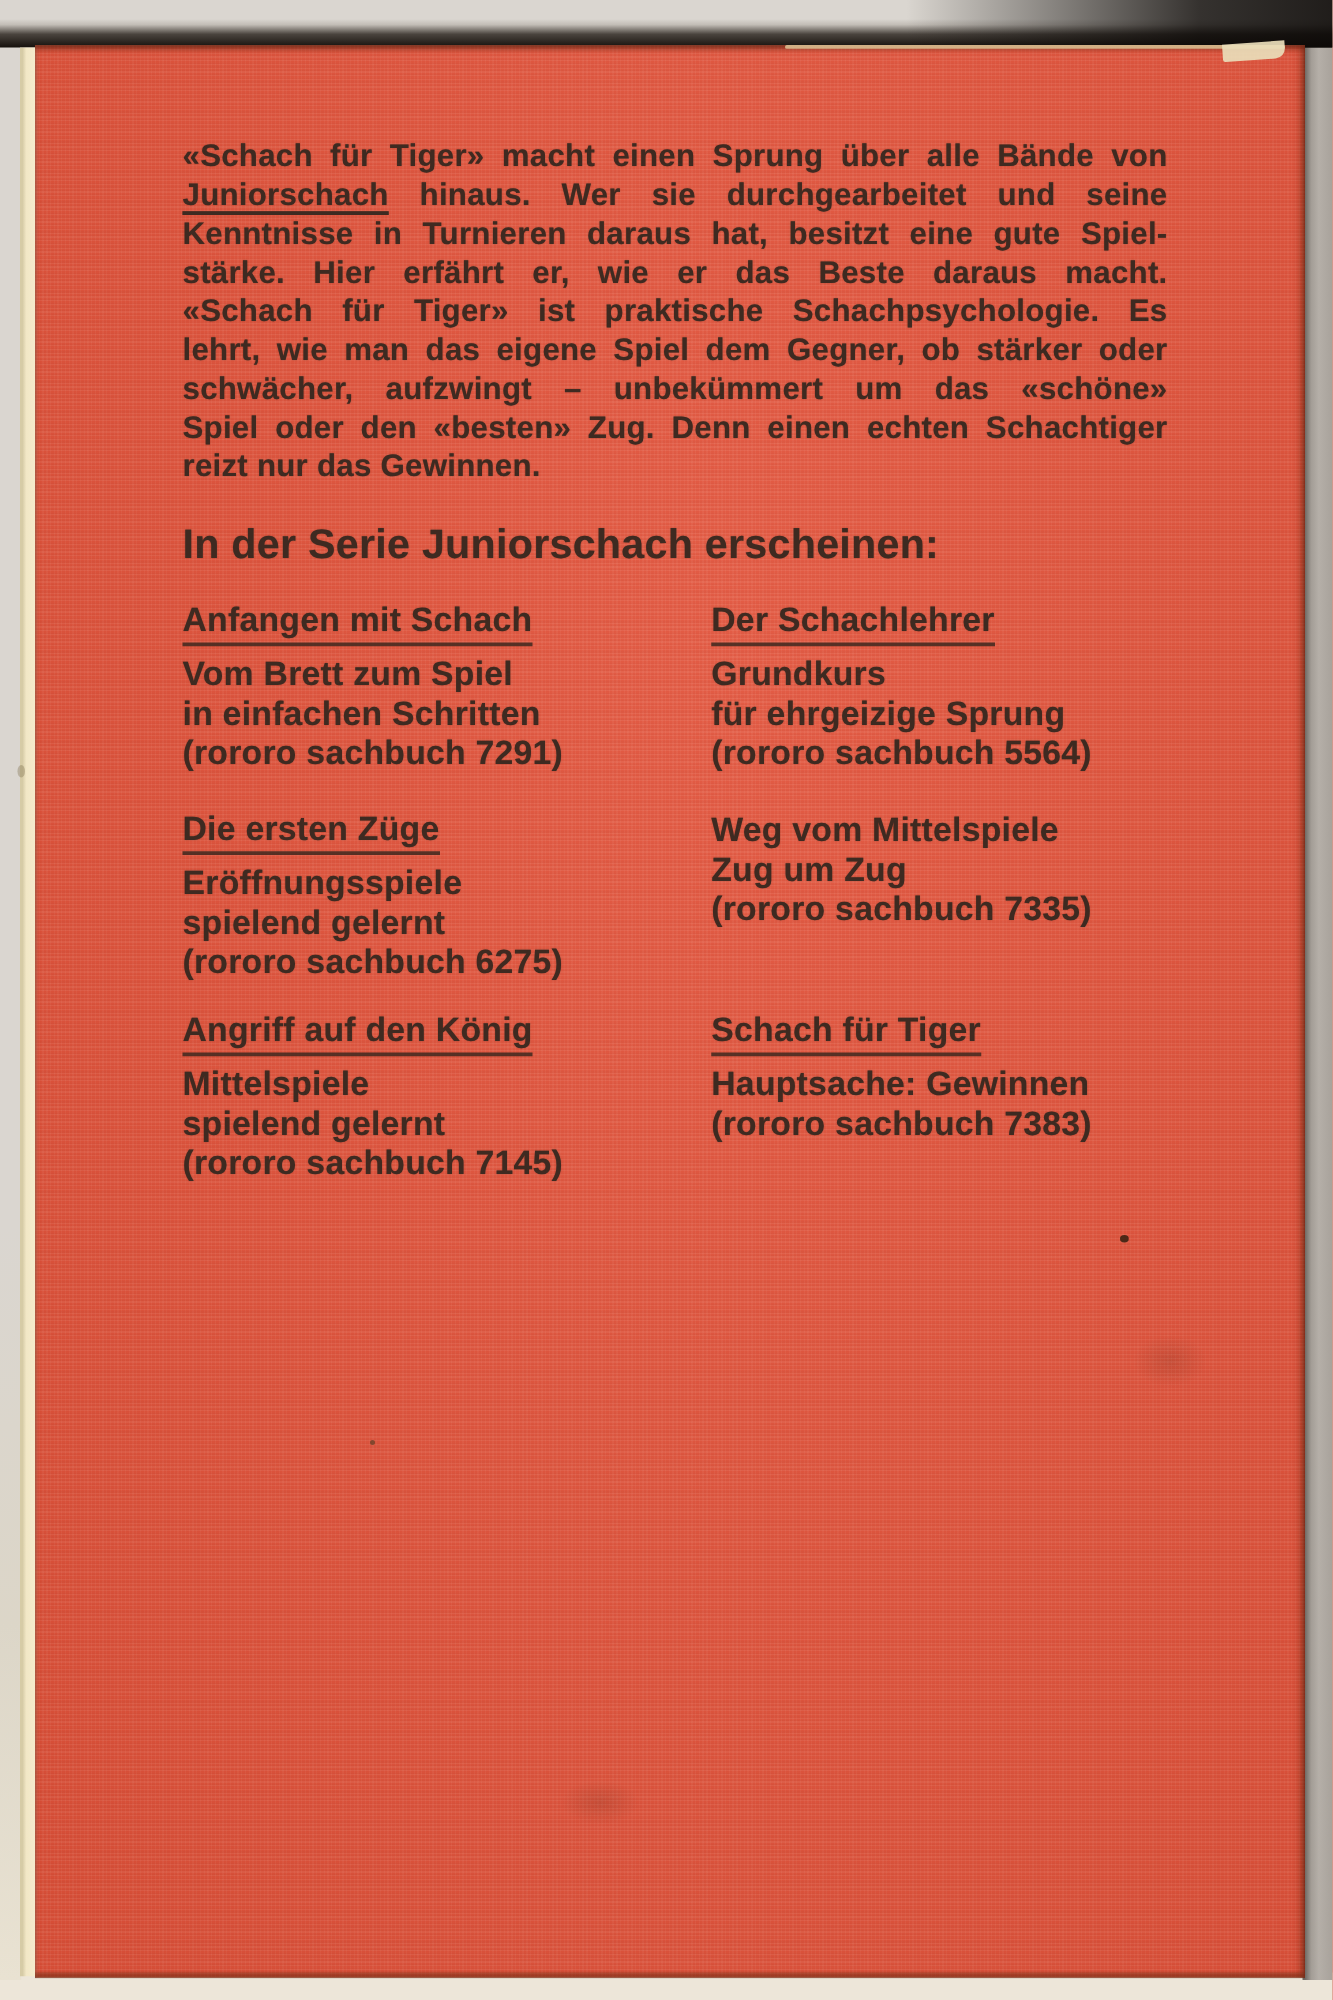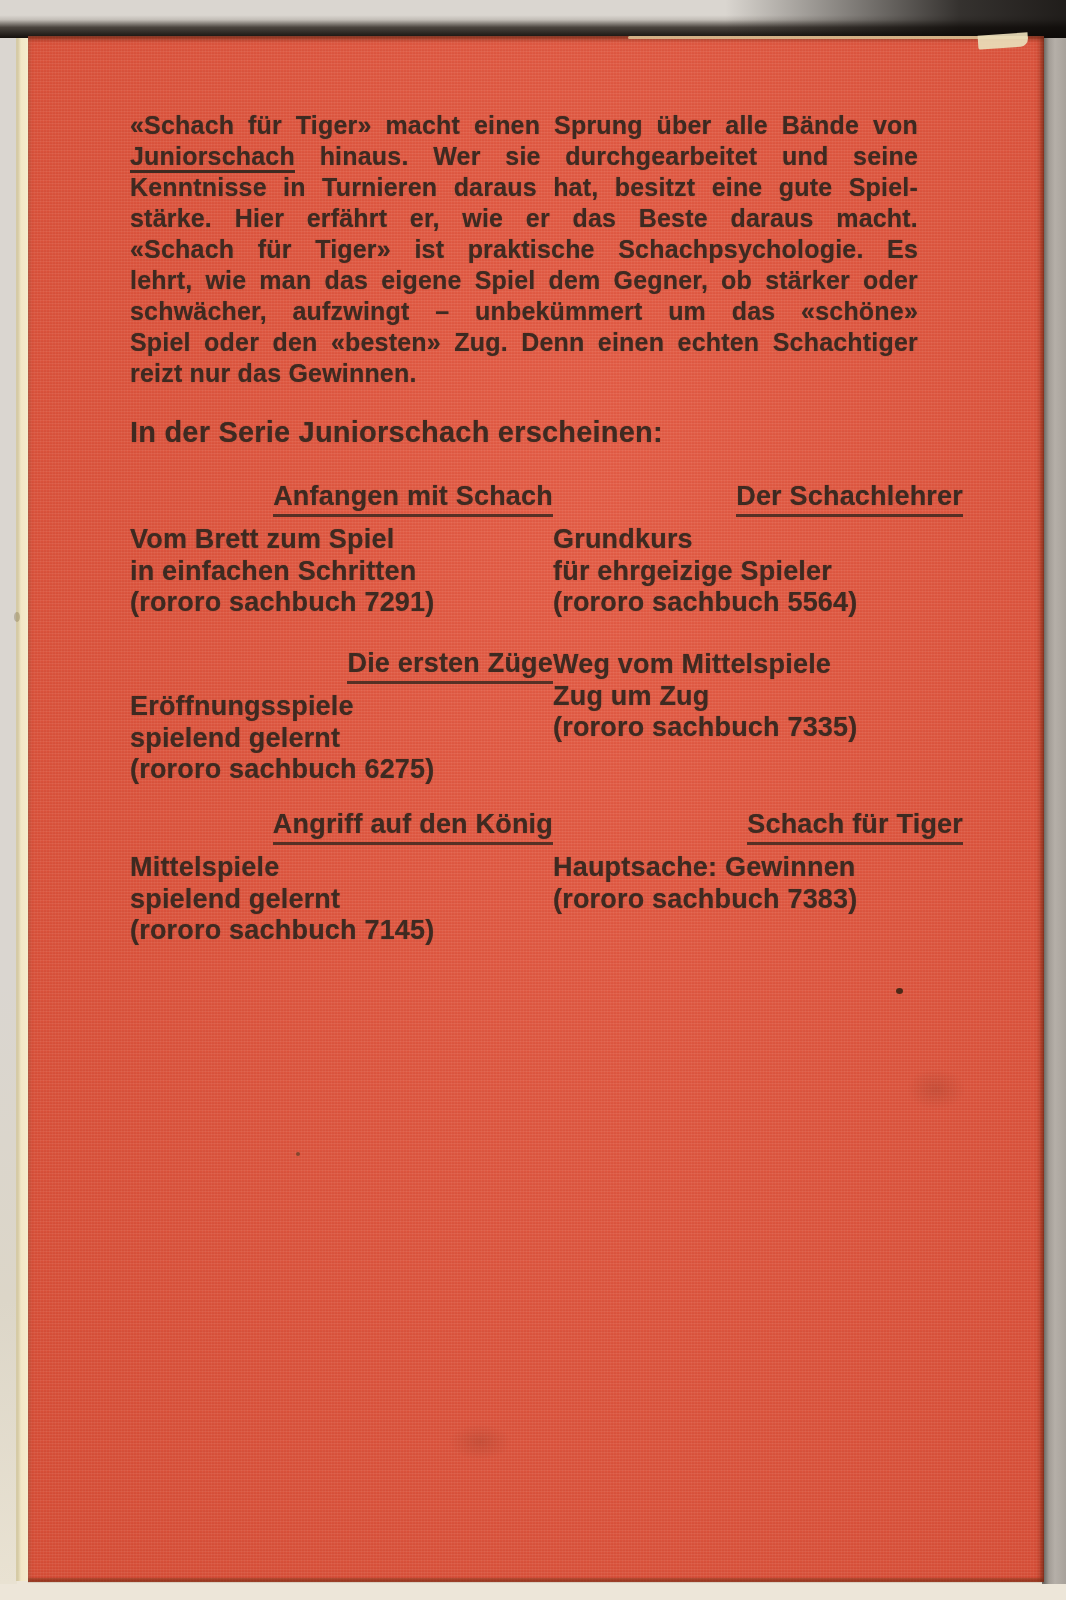--- a/index.html
+++ b/index.html
@@ -56,41 +56,41 @@
   .top-edge-line {
     position:absolute; left:600px; top:0; width:400px; height:3px;
     background:rgba(228,206,158,0.8); border-radius:2px;
   }
   .corner-wear {
     position:absolute; right:16px; top:-2px; width:50px; height:14px;
     background:#e9ddba; transform:rotate(-4deg); border-radius:0 0 8px 2px; opacity:0.92;
   }
 
   
-  .ink { color:var(--ink); font-weight:bold; text-shadow:0 0 1px rgba(62,40,30,0.55); }
+  .ink { color:var(--ink); font-weight:bold; text-shadow:0 0 1px rgba(62,40,30,0.55);margin-left:16px; }
 
   .blurb {
     position:absolute; left:102px; top:74px; width:788px;
     font-size:25px; line-height:31px; letter-spacing:0.2px;
   }
   .blurb-line { text-align:justify; text-align-last:justify; }
   .blurb-line.last { text-align:left; text-align-last:left; }
   .u { text-decoration:underline; text-decoration-thickness:2.5px; text-underline-offset:5px; }
 
   .series-intro {
     position:absolute; left:102px; top:380px;
-    font-size:29px; letter-spacing:0.2px;
+    font-size:33px; letter-spacing:0.2px;
   }
 
   .book-list {
     position:absolute; left:102px; top:446px;
     display:grid; grid-template-columns:423px 410px; grid-template-rows:167px 161px auto;
   }
   .entry { font-size:27px; }
-  .entry-title { line-height:29px; margin-bottom:7px; letter-spacing:0.2px;text-align:right; }
+  .entry-title { line-height:29px; margin-bottom:7px; letter-spacing:0.2px; }
   .entry-title > span { display:inline-block; border-bottom:3px solid rgba(62,40,30,0.85); padding-bottom:3px; }
   .entry-line { line-height:31.5px; letter-spacing:0.2px; }
 
   
   .fleck { position:absolute; border-radius:50%; }
   .f1 { left:868px; top:952px; width:7px; height:6px; background:#32200f; opacity:0.85; }
   .f2 { left:268px; top:1116px; width:4px; height:4px; background:#4a3a20; opacity:0.6; }
   .smudge { position:absolute; background:radial-gradient(ellipse, rgba(60,30,15,0.13), transparent 70%); }
   .s1 { left:420px; top:1388px; width:64px; height:36px; }
   .s2 { left:878px; top:1032px; width:60px; height:42px; }
@@ -132,21 +132,21 @@
     <div class="book-list">
         <div class="entry ink">
           <div class="entry-title"><span>Anfangen mit Schach</span></div>
           <div class="entry-line">Vom Brett zum Spiel</div>
           <div class="entry-line">in einfachen Schritten</div>
           <div class="entry-line">(rororo sachbuch 7291)</div>
         </div>
         <div class="entry ink">
           <div class="entry-title"><span>Der Schachlehrer</span></div>
           <div class="entry-line">Grundkurs</div>
-          <div class="entry-line">für ehrgeizige Spieler</div>
+          <div class="entry-line">für ehrgeizige Sprung</div>
           <div class="entry-line">(rororo sachbuch 5564)</div>
         </div>
         <div class="entry ink">
           <div class="entry-title"><span>Die ersten Züge</span></div>
           <div class="entry-line">Eröffnungsspiele</div>
           <div class="entry-line">spielend gelernt</div>
           <div class="entry-line">(rororo sachbuch 6275)</div>
         </div>
         <div class="entry ink">
           <div class="entry-line">Weg vom Mittelspiele</div>

